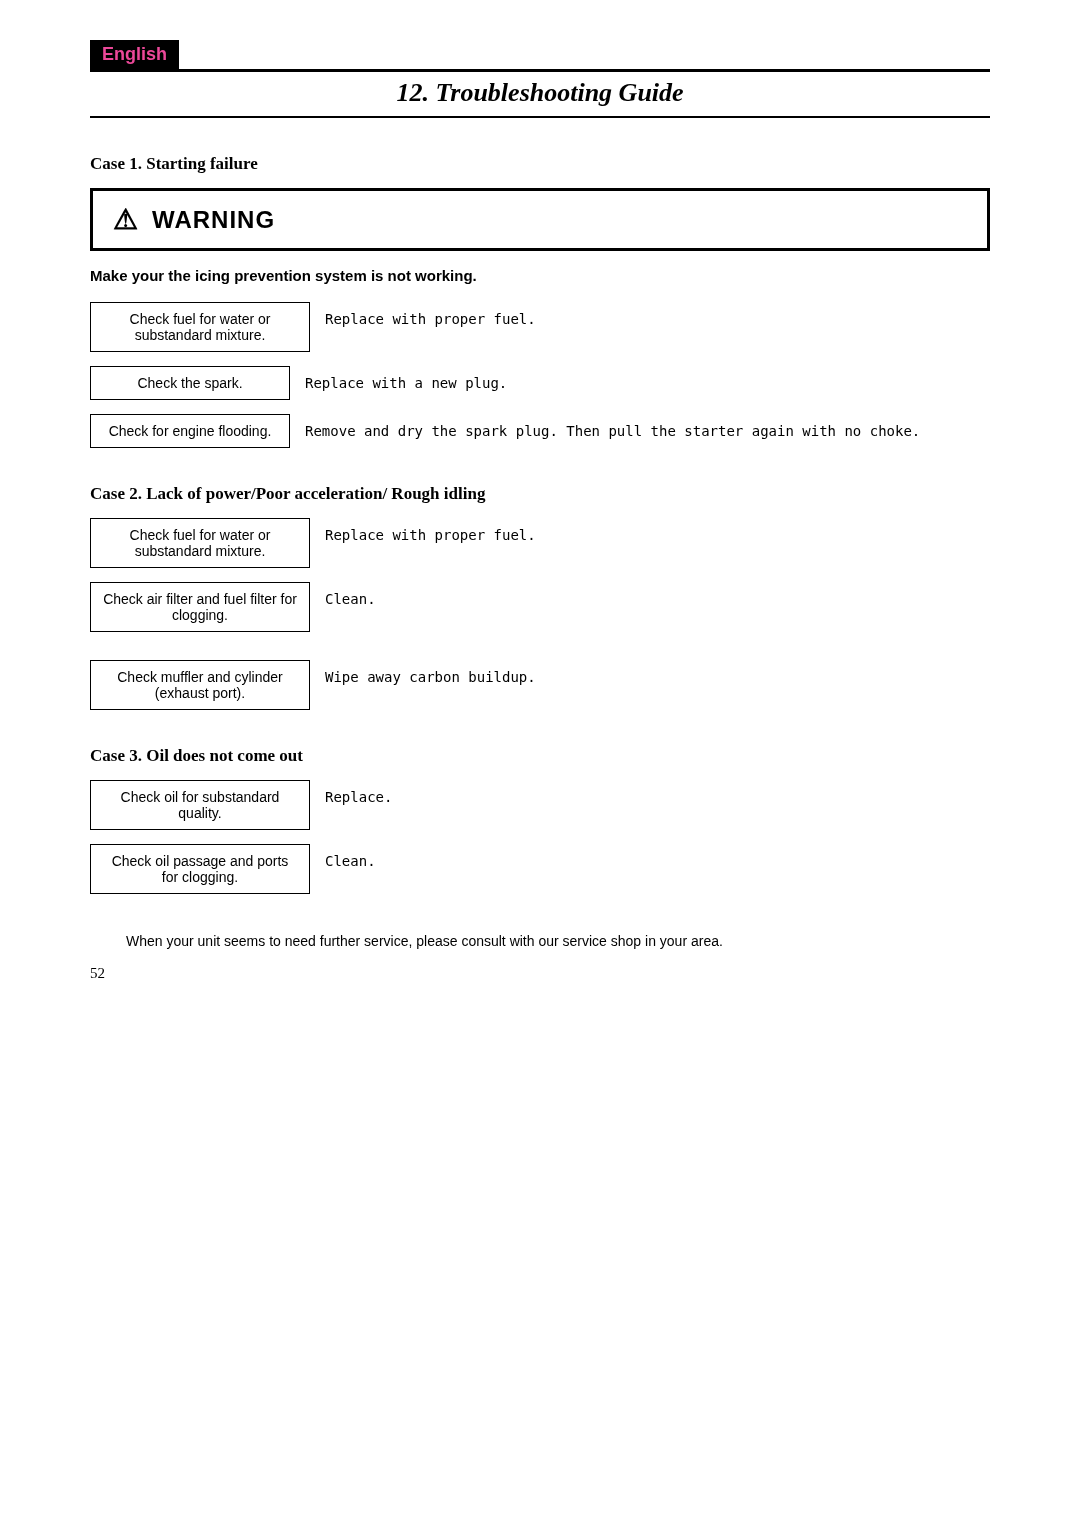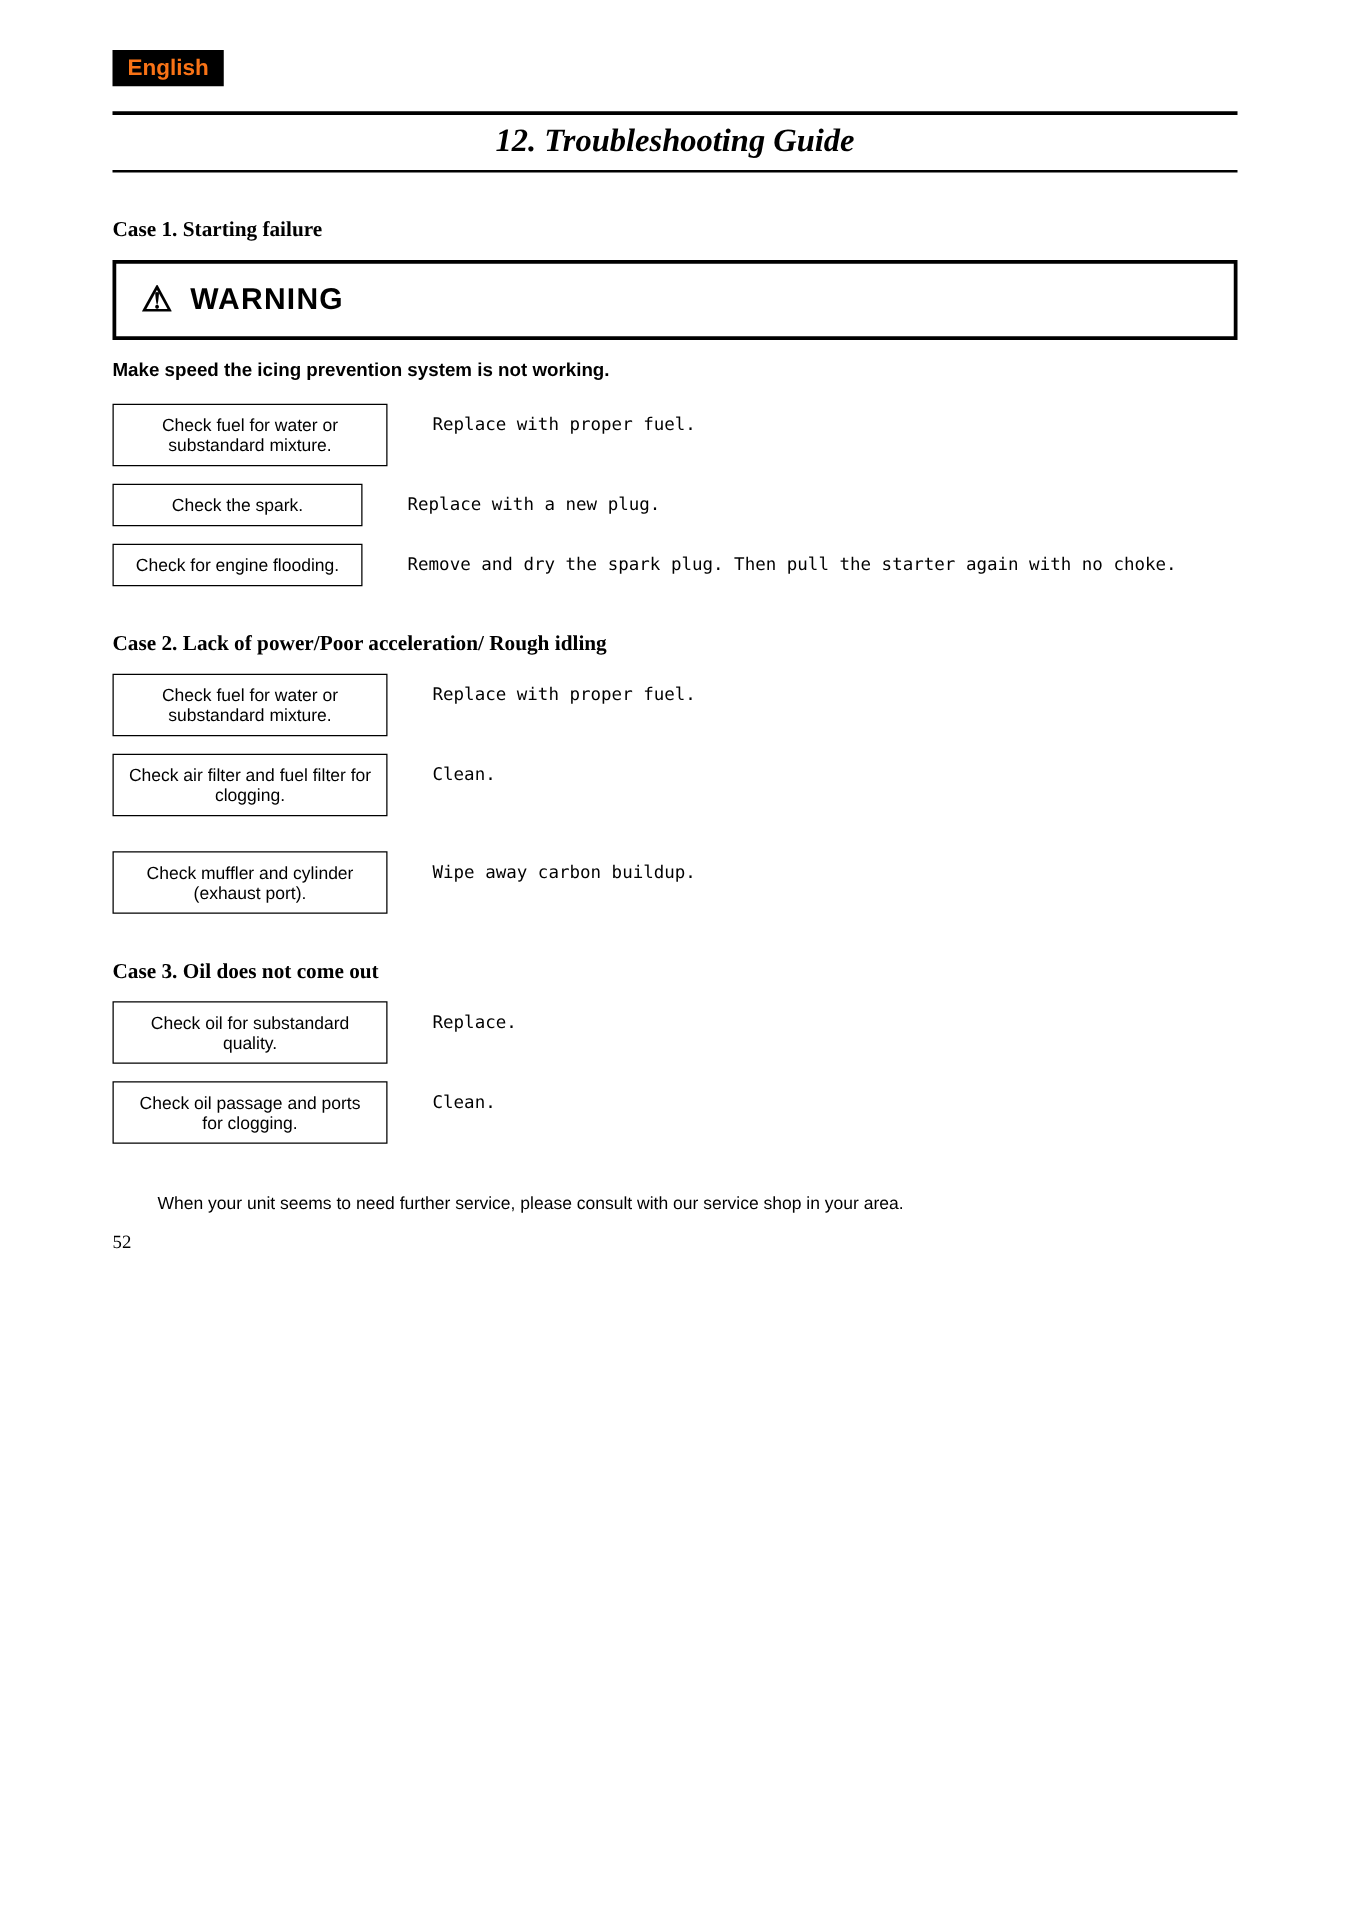--- a/index.html
+++ b/index.html
@@ -19,26 +19,26 @@
 
     .page-container {
       max-width: 900px;
       margin: 0 auto;
       position: relative;
     }
 
     .lang-badge {
       display: inline-block;
       background: #000000;
-      color: #f97316;
+      color: #ec4899;
       font-family: sans-serif;
       font-size: 18px;
       font-weight: bold;
       padding: 4px 12px;
-      margin-bottom: 20px;
+      margin-bottom: 0;
     }
 
     .section-title {
       font-size: 26px;
       font-weight: bold;
       font-style: italic;
       text-align: center;
       border-bottom: 2px solid #000;
       padding-bottom: 8px;
       margin-bottom: 36px;
@@ -80,21 +80,21 @@
 
     .troubleshoot-table {
       width: 100%;
       margin-bottom: 10px;
     }
 
     .troubleshoot-row {
       display: flex;
       align-items: flex-start;
       margin-bottom: 14px;
-      gap: 36px;
+      gap: 15px;
     }
 
     .cause-box {
       border: 1px solid #000;
       padding: 8px 12px;
       font-size: 14px;
       font-family: sans-serif;
       text-align: center;
       min-width: 200px;
       max-width: 220px;
@@ -152,21 +152,21 @@
   <h1 class="section-title">12. Troubleshooting Guide</h1>
 
   <div class="case-section">
     <div class="case-title">Case 1. Starting failure</div>
 
     <div class="warning-box">
       <span class="warning-icon">⚠</span>
       <span class="warning-text">WARNING</span>
     </div>
 
-    <div class="warning-note">Make speed the icing prevention system is not working.</div>
+    <div class="warning-note">Make your the icing prevention system is not working.</div>
 
     <div class="troubleshoot-table">
 
       <div class="troubleshoot-row">
         <div class="cause-box">Check fuel for water or substandard mixture.</div>
         <div class="remedy-text">Replace  with  proper
 fuel.</div>
       </div>
 
       <div class="troubleshoot-row">

